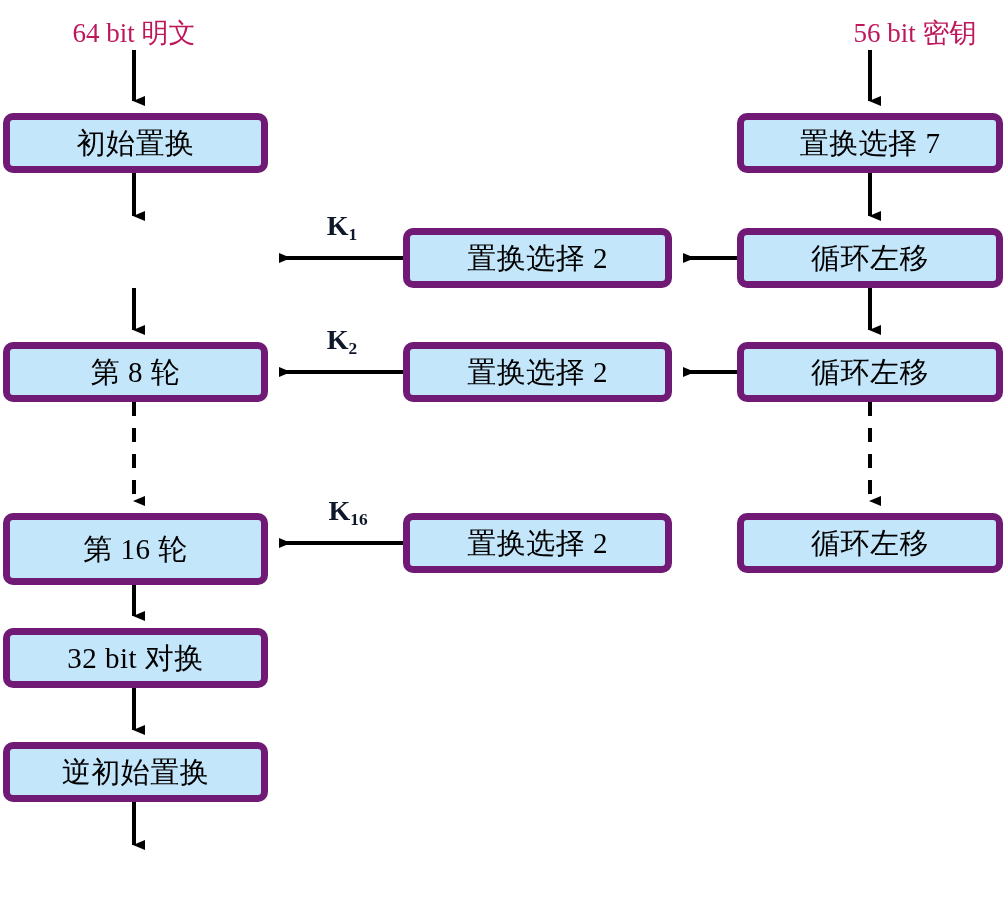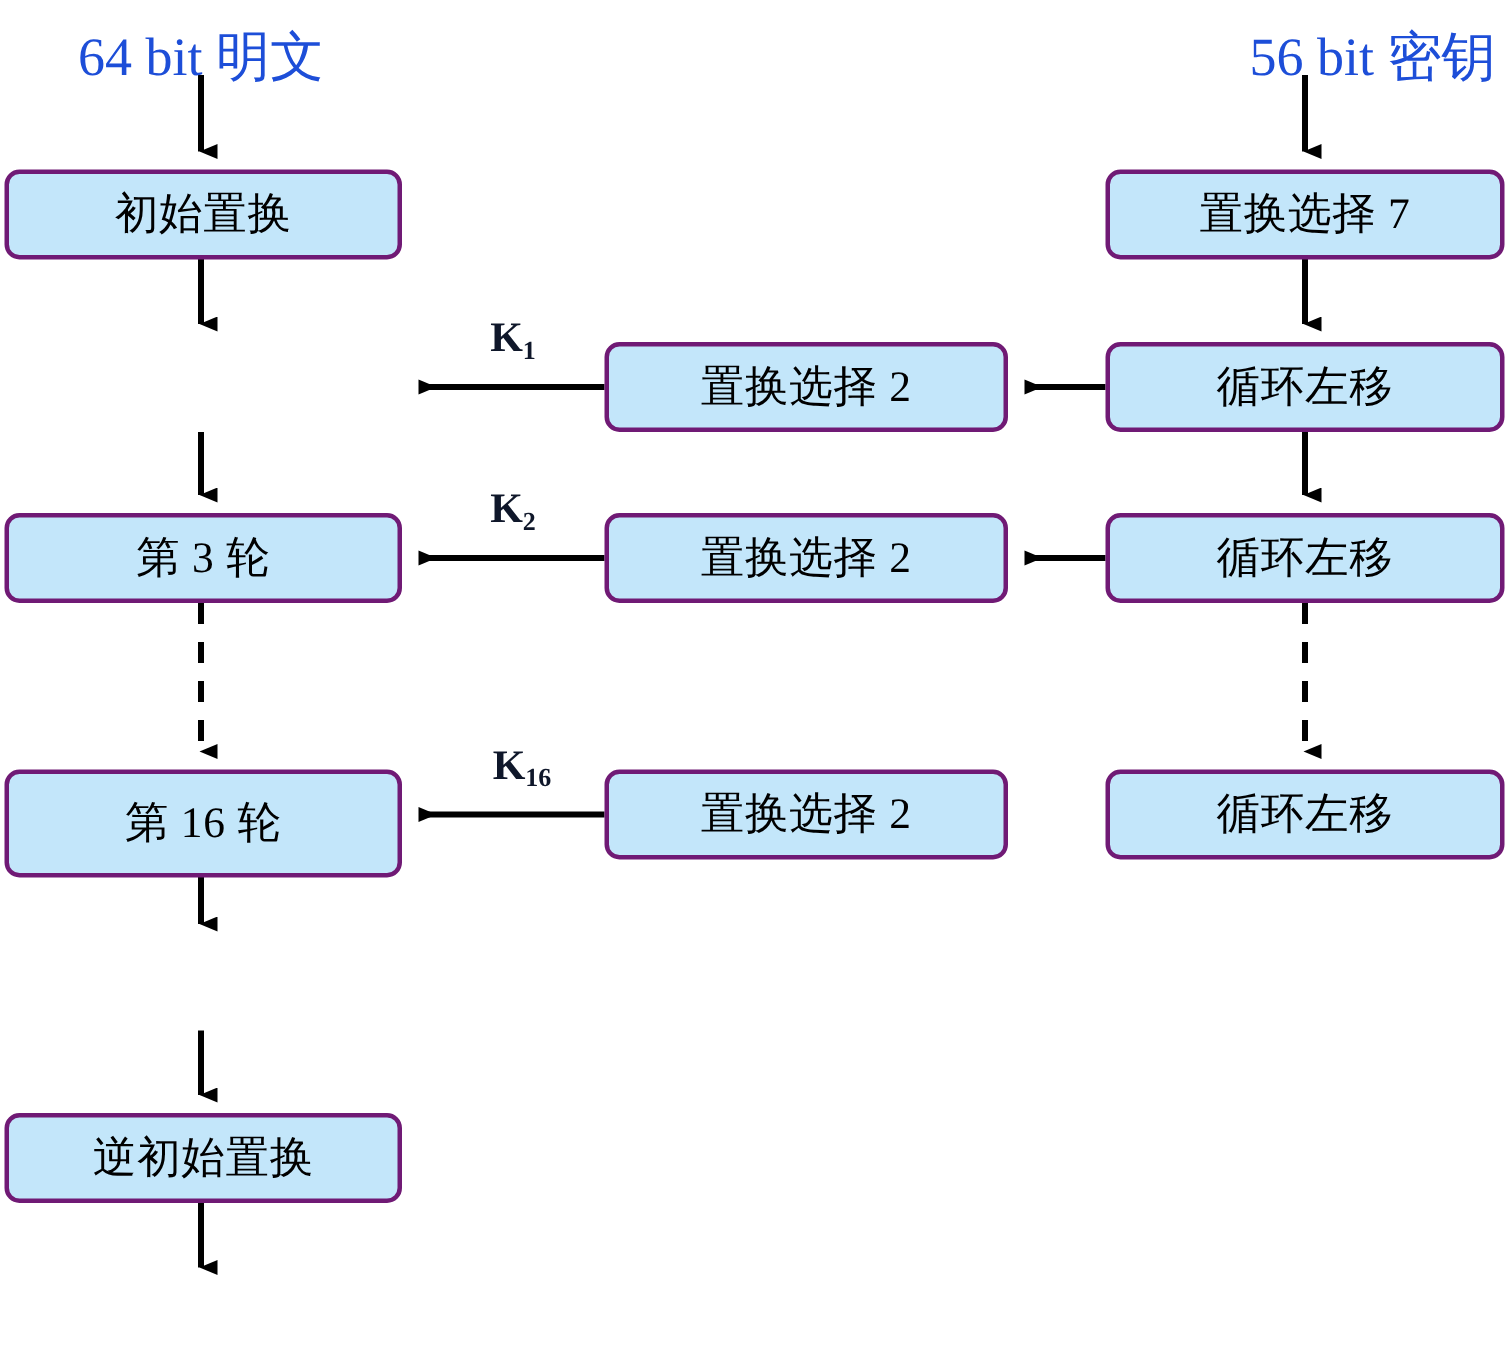--- a/index.html
+++ b/index.html
@@ -19,35 +19,35 @@
     position: absolute;
     left: 0;
     top: 0;
     width: 1006px;
     height: 914px;
   }
   .node {
     position: absolute;
     box-sizing: border-box;
     background: #c3e6fa;
-    border: 3px solid #701a75;
+    border: 7px solid #701a75;
     border-radius: 10px;
     display: flex;
     align-items: center;
     justify-content: center;
     font-size: 29px;
     color: #000000;
     line-height: 1;
     letter-spacing: 0.5px;
     white-space: nowrap;
   }
   .free-label {
     position: absolute;
-    font-size: 36px;
-    color: #1d4ed8;
+    font-size: 27px;
+    color: #be185d;
     white-space: nowrap;
     line-height: 1;
     text-align: center;
     transform: translateX(-50%);
   }
   .key-label {
     position: absolute;
     font-size: 28px;
     font-weight: bold;
     color: #0f172a;
@@ -99,22 +99,23 @@
       <line x1="403" y1="258" x2="280" y2="258" marker-end="url(#arrow-left)"></line>
       <line x1="403" y1="372" x2="280" y2="372" marker-end="url(#arrow-left)"></line>
       <line x1="403" y1="543" x2="280" y2="543" marker-end="url(#arrow-left)"></line>
     </g>
   </svg>
 
   <div class="free-label" style="left:134px; top:20px;">64 bit 明文</div>
   <div class="free-label" style="left:870px; top:20px;margin-left:45px;">56 bit 密钥</div>
 
   <div class="node" style="left:3px; top:113px; width:265px; height:60px;">初始置换</div>
-  <div class="node" style="left:3px; top:342px; width:265px; height:60px;">第 3 轮</div>
+  <div class="node" style="left:3px; top:342px; width:265px; height:60px;">第 8 轮</div>
   <div class="node" style="left:3px; top:513px; width:265px; height:72px;">第 16 轮</div>
+  <div class="node" style="left:3px; top:628px; width:265px; height:60px;">32 bit 对换</div>
   <div class="node" style="left:3px; top:742px; width:265px; height:60px;">逆初始置换</div>
 
   <div class="node" style="left:403px; top:228px; width:269px; height:60px;">置换选择 2</div>
   <div class="node" style="left:403px; top:342px; width:269px; height:60px;">置换选择 2</div>
   <div class="node" style="left:403px; top:513px; width:269px; height:60px;">置换选择 2</div>
 
   <div class="node" style="left:737px; top:113px; width:266px; height:60px;">置换选择 7</div>
   <div class="node" style="left:737px; top:228px; width:266px; height:60px;">循环左移</div>
   <div class="node" style="left:737px; top:342px; width:266px; height:60px;">循环左移</div>
   <div class="node" style="left:737px; top:513px; width:266px; height:60px;">循环左移</div>

